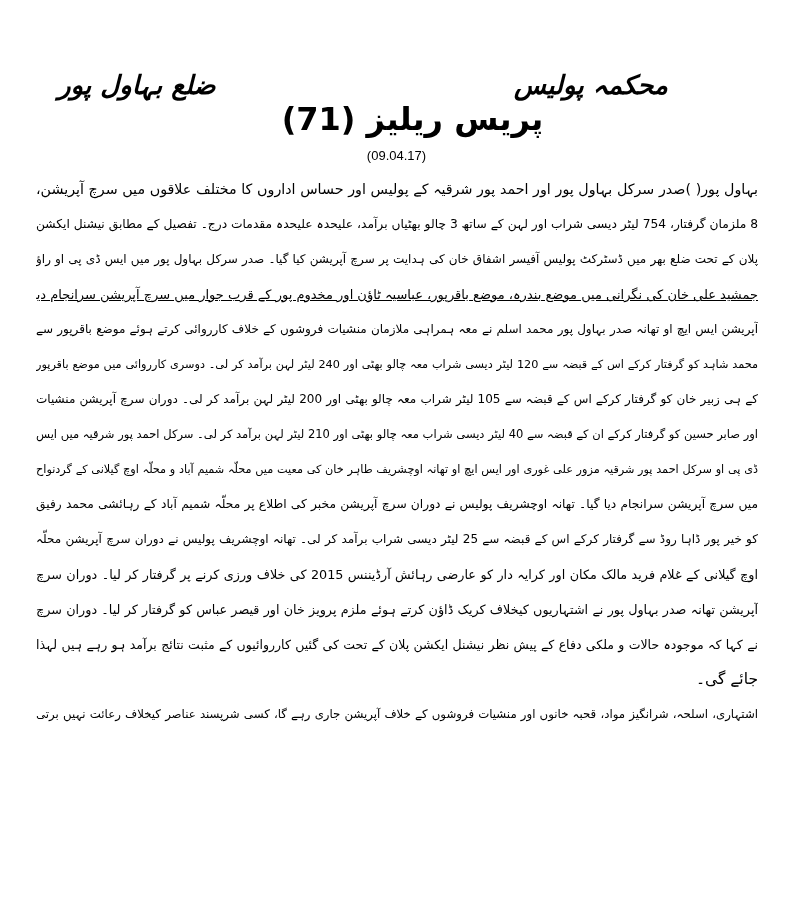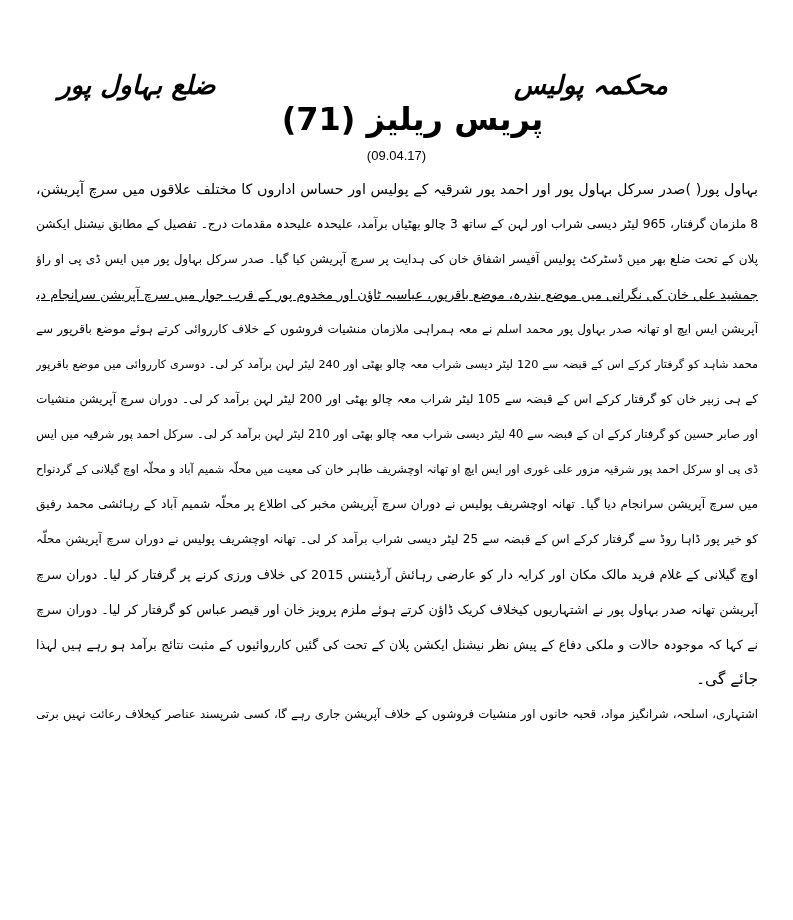--- a/index.html
+++ b/index.html
@@ -44,21 +44,21 @@
 
   <div class="title">
     <span>پریس ریلیز</span>
     <span class="num">(71)</span>
   </div>
 
   <div class="date">(09.04.17)</div>
 
   <div class="body">
     <div class="line" style="font-size: 14.25px;">بہاول پور(             )صدر سرکل بہاول پور اور احمد پور شرقیہ کے پولیس اور حساس اداروں کا مختلف علاقوں میں سرچ آپریشن،</div>
-    <div class="line" style="font-size: 12.25px;">8 ملزمان گرفتار، 965 لیٹر دیسی شراب اور لہن کے ساتھ 3 چالو بھٹیاں برآمد، علیحدہ علیحدہ مقدمات درج۔ تفصیل کے مطابق نیشنل ایکشن</div>
+    <div class="line" style="font-size: 12.25px;">8 ملزمان گرفتار، 754 لیٹر دیسی شراب اور لہن کے ساتھ 3 چالو بھٹیاں برآمد، علیحدہ علیحدہ مقدمات درج۔ تفصیل کے مطابق نیشنل ایکشن</div>
     <div class="line" style="font-size: 12px;">پلان کے تحت ضلع بھر میں ڈسٹرکٹ پولیس آفیسر اشفاق خان کی ہدایت پر سرچ آپریشن کیا گیا۔ صدر سرکل بہاول پور میں ایس ڈی پی او راؤ</div>
     <div class="line" style="font-size: 13px; text-decoration: underline;">جمشید علی خان کی نگرانی میں موضع بندرہ، موضع باقرپور، عباسیہ ٹاؤن اور مخدوم پور کے قرب جوار میں سرچ آپریشن سرانجام دیا گیا دوران سرچ</div>
     <div class="line" style="font-size: 12px;">آپریشن ایس ایچ او تھانہ صدر بہاول پور محمد اسلم نے معہ ہمراہی ملازمان منشیات فروشوں کے خلاف کارروائی کرتے ہوئے موضع باقرپور سے</div>
     <div class="line" style="font-size: 11.25px;">محمد شاہد کو گرفتار کرکے اس کے قبضہ سے 120 لیٹر دیسی شراب معہ چالو بھٹی اور 240 لیٹر لہن برآمد کر لی۔ دوسری کارروائی میں موضع باقرپور</div>
     <div class="line" style="font-size: 12px;">کے ہی زبیر خان کو گرفتار کرکے اس کے قبضہ سے 105 لیٹر شراب معہ چالو بھٹی اور 200 لیٹر لہن برآمد کر لی۔ دوران سرچ آپریشن منشیات</div>
     <div class="line" style="font-size: 11.5px;">اور صابر حسین کو گرفتار کرکے ان کے قبضہ سے 40 لیٹر دیسی شراب معہ چالو بھٹی اور 210 لیٹر لہن برآمد کر لی۔ سرکل احمد پور شرقیہ میں ایس</div>
     <div class="line" style="font-size: 11.25px;">ڈی پی او سرکل احمد پور شرقیہ مزور علی غوری اور ایس ایچ او تھانہ اوچشریف طاہر خان کی معیت میں محلّہ شمیم آباد و محلّہ اوچ گیلانی کے گردنواح</div>
     <div class="line" style="font-size: 12.25px;">میں سرچ آپریشن سرانجام دیا گیا۔ تھانہ اوچشریف پولیس نے دوران سرچ آپریشن مخبر کی اطلاع پر محلّہ شمیم آباد کے رہائشی محمد رفیق</div>
     <div class="line" style="font-size: 12px;">کو خیر پور ڈاہا روڈ سے گرفتار کرکے اس کے قبضہ سے 25 لیٹر دیسی شراب برآمد کر لی۔ تھانہ اوچشریف پولیس نے دوران سرچ آپریشن محلّہ</div>
     <div class="line" style="font-size: 12.75px;">اوچ گیلانی کے غلام فرید مالک مکان اور کرایہ دار کو عارضی رہائش آرڈیننس 2015 کی خلاف ورزی کرنے پر گرفتار کر لیا۔ دوران سرچ</div>

